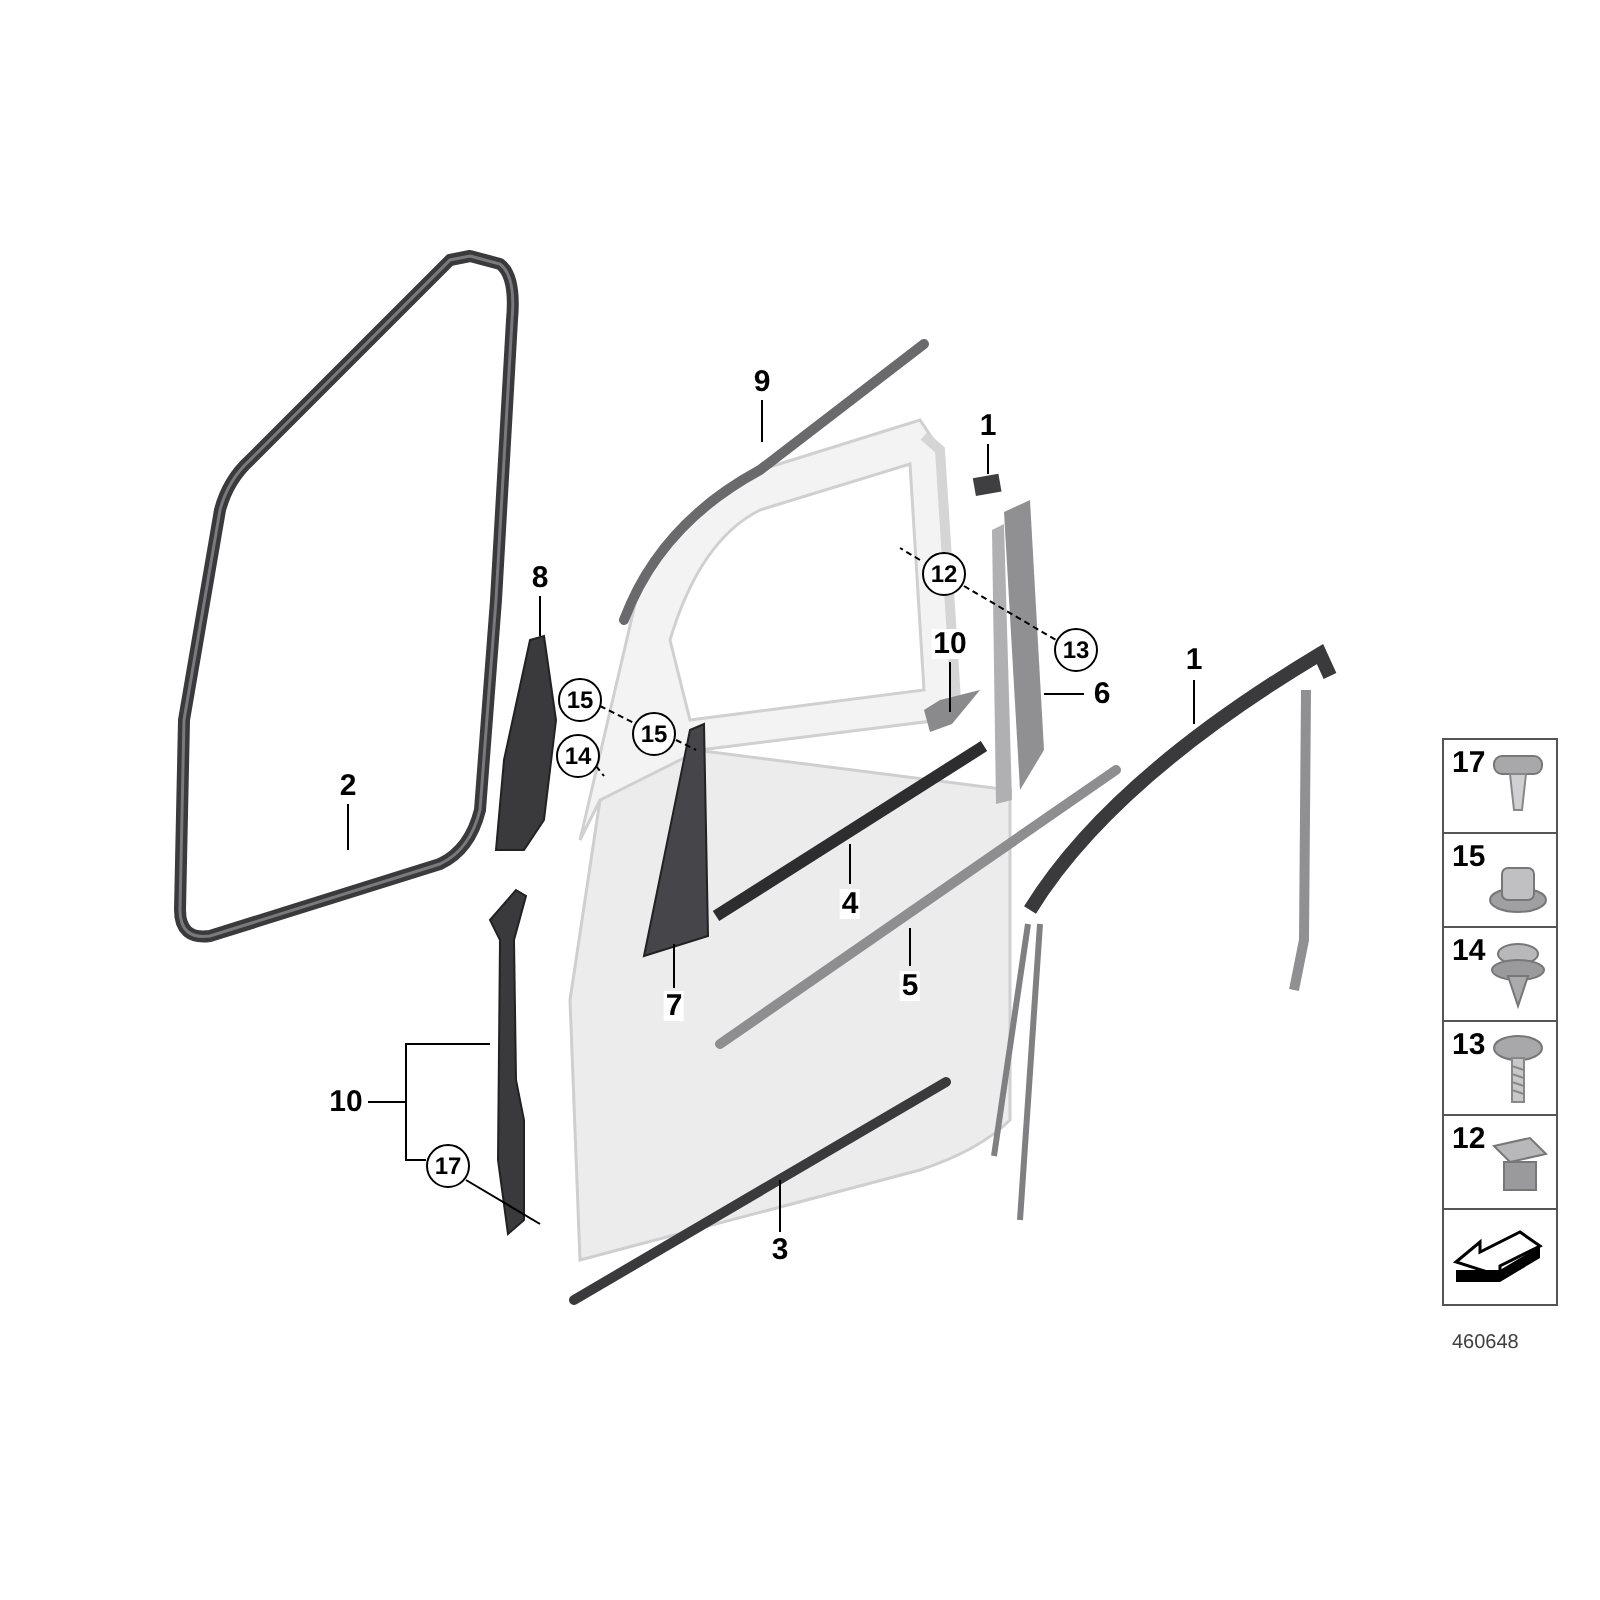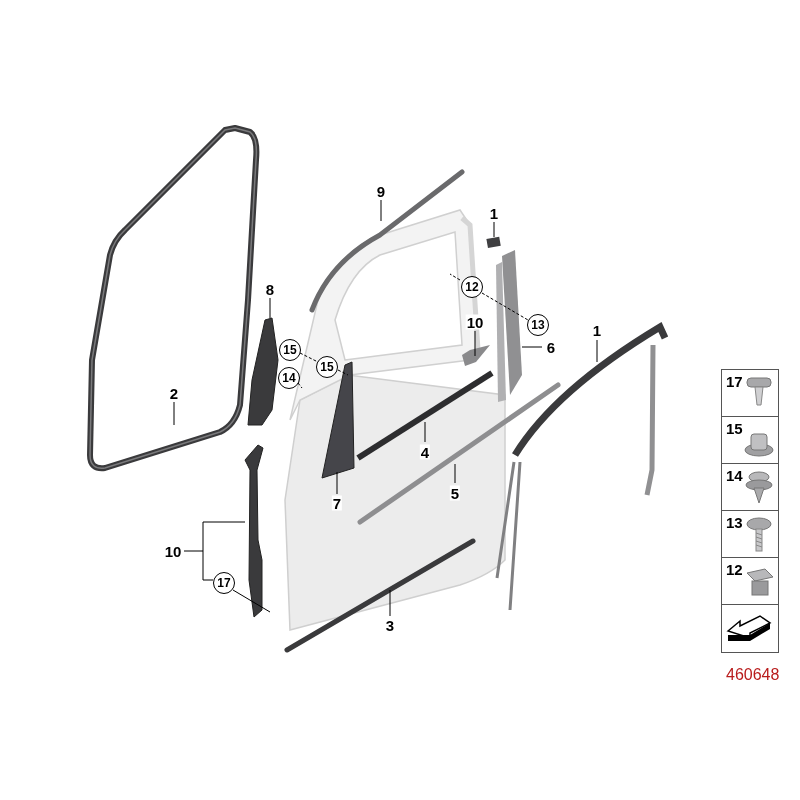--- a/index.html
+++ b/index.html
@@ -5,21 +5,21 @@
   html, body { margin: 0; padding: 0; background: #ffffff; }
   body { width: 800px; height: 800px; position: relative; overflow: hidden; font-family: "Liberation Sans", sans-serif; }
   #diagram { position: absolute; left: 0; top: 0; width: 800px; height: 800px; }
   .callout { position: absolute; font-weight: bold; font-size: 15px; color: #000; line-height: 1; transform: translate(-50%, -50%); background: #fff; padding: 0 1px; }
   .circ { position: absolute; width: 22px; height: 22px; border: 1.5px solid #000; border-radius: 50%; background: #fff; font-size: 12px; font-weight: bold; color: #000; display: flex; align-items: center; justify-content: center; transform: translate(-50%, -50%); box-sizing: border-box; }
   #legend { position: absolute; left: 721px; top: 369px; width: 56px; border: 1px solid #555; background: #fff; }
   .leg-cell { position: relative; height: 47px; border-bottom: 1px solid #555; box-sizing: border-box; }
   .leg-cell:last-child { border-bottom: none; }
   .leg-num { position: absolute; left: 4px; top: 3px; font-weight: bold; font-size: 15px; color: #000; }
   .leg-icon { position: absolute; right: 3px; bottom: 3px; width: 32px; height: 38px; }
-  #ref-code { position: absolute; left: 726px; top: 666px; font-size: 16px; color: #b91c1c; }
+  #ref-code { position: absolute; left: 726px; top: 666px; font-size: 10px; color: #404040; }
 </style>
 </head>
 <body>
 
 <svg id="diagram" viewBox="0 0 800 800" xmlns="http://www.w3.org/2000/svg">
 
   <g>
     <path d="M235,128 L250,132 Q258,138 256,160 L248,300 L240,405 Q235,425 220,432 L105,468 Q90,470 90,455 L92,360 L110,255 Q114,240 125,230 L225,130 Z" fill="none" stroke="#3a3a3c" stroke-width="6" stroke-linejoin="round"></path>
     <path d="M235,128 L250,132 Q258,138 256,160 L248,300 L240,405 Q235,425 220,432 L105,468 Q90,470 90,455 L92,360 L110,255 Q114,240 125,230 L225,130 Z" fill="none" stroke="#7a7a7c" stroke-width="1.5"></path>
   </g>

